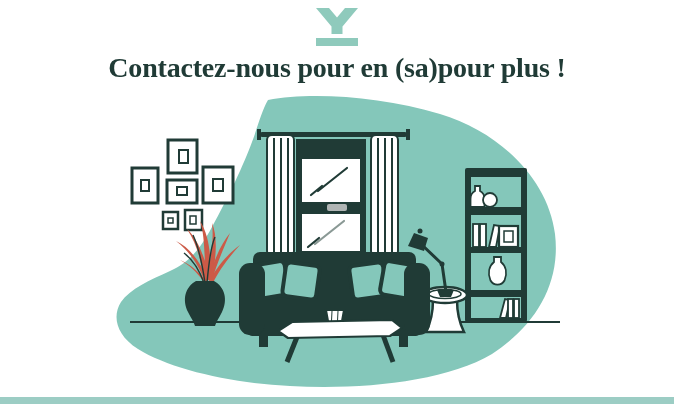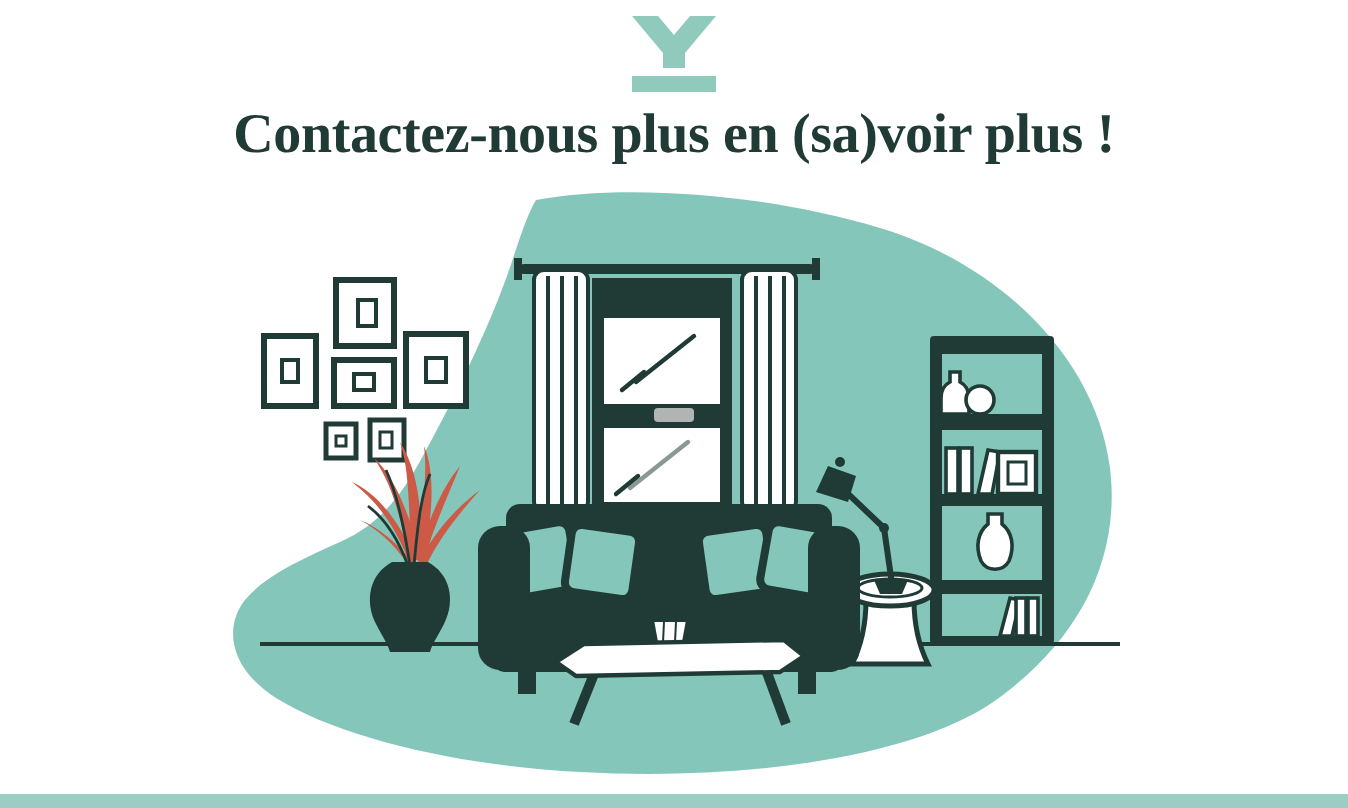--- a/index.html
+++ b/index.html
@@ -34,21 +34,21 @@
 </head>
 <body>
 
 <div class="page">
 
   <svg class="logo" width="42" height="38" viewBox="0 0 42 38" aria-hidden="true">
     <path fill="var(--logo-teal)" d="M0,0 L13,0 L21,9.5 L29,0 L42,0 L26.5,18.5 L26.5,26 L15.5,26 L15.5,18.5 Z"></path>
     <rect fill="var(--logo-teal)" x="0" y="30" width="42" height="8"></rect>
   </svg>
 
-  <h1 class="headline">Contactez-nous plus en (sa)voir plus !</h1>
+  <h1 class="headline">Contactez-nous pour en (sa)pour plus !</h1>
 
   <svg class="scene" width="674" height="302" viewBox="0 0 674 302" aria-hidden="true">
 
     <path class="teal-fill" d="M268,6 C310,-2 380,2 440,20 C500,38 548,85 555,140 C561,190 535,232 492,260
          C445,288 360,296 290,292 C230,289 170,275 138,255 C116,241 112,222 121,208
          C130,195 150,186 170,177 C190,168 200,155 212,133 C228,104 244,70 252,48
          C258,32 262,16 268,6 Z"></path>
 
     <g fill="#ffffff" stroke="var(--dark-green)">
       <g>

